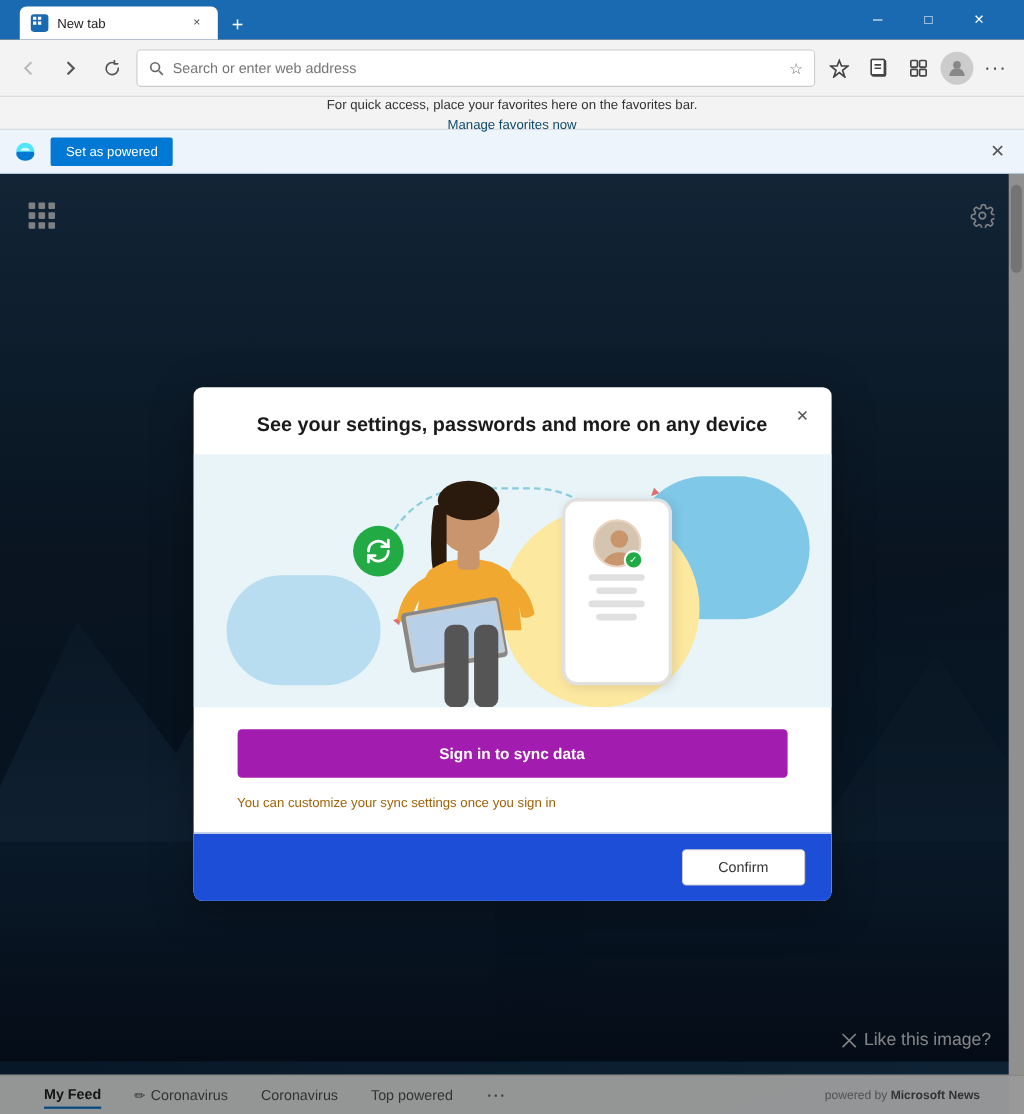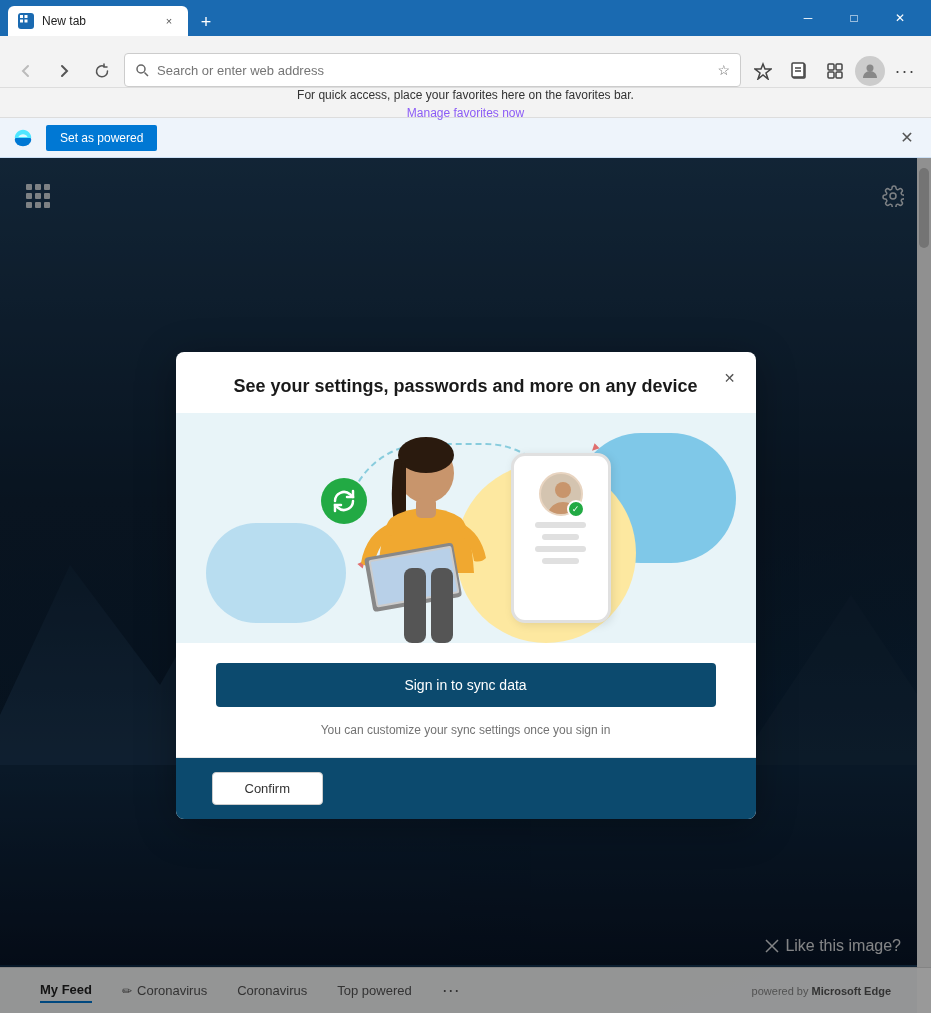--- a/index.html
+++ b/index.html
@@ -10,21 +10,21 @@
       overflow: hidden;
       background: #000;
     }
 
     
     .title-bar {
       background: #1a6ab1;
       height: 36px;
       display: flex;
       align-items: center;
-      padding: 0 8px;
+      padding: 0 18px;
       gap: 4px;
     }
     .tab-area {
       display: flex;
       align-items: flex-end;
       height: 100%;
       flex: 1;
     }
     .tab {
       background: #fff;
@@ -86,21 +86,21 @@
       cursor: pointer;
       color: #fff;
       font-size: 12px;
     }
 
     
     .nav-bar {
       background: #f3f3f3;
       height: 52px;
       display: flex;
-      align-items: flex-end;
+      align-items: center;
       padding: 0 10px;
       gap: 6px;
       border-bottom: 1px solid #ddd;
     }
     .nav-btn {
       width: 32px;
       height: 32px;
       border-radius: 50%;
       display: flex;
       align-items: center;
@@ -177,21 +177,21 @@
       display: flex;
       align-items: center;
       padding: 0 12px;
       font-size: 12px;
       color: #333;
       border-bottom: 1px solid #ddd;
       gap: 4px;
       flex-direction: column;
     }
     .favorites-bar a {
-      color: #8b5cf6;
+      color: #0c4a6e;
       text-decoration: none;
     }
 
     
     .default-bar {
       background: #eef4fb;
       height: 40px;
       display: flex;
       align-items: center;
       padding: 0 12px;
@@ -294,21 +294,21 @@
       background: #c1c1c1;
       border-radius: 5px;
     }
 
     
     .bottom-bar {
       position: absolute;
       bottom: 0;
       left: 0;
       right: 0;
-      height: 46px;
+      height: 36px;
       background: rgba(255,255,255,0.97);
       display: flex;
       align-items: center;
       padding: 0 40px;
       gap: 30px;
       border-top: 1px solid #ddd;
     }
     .bottom-tab {
       font-size: 13px;
       color: #555;
@@ -530,40 +530,41 @@
       color: #e07070;
       transform: rotate(220deg);
     }
 
     .modal-body {
       padding: 20px 40px;
     }
     .sign-in-btn {
       width: 100%;
       height: 44px;
-      background: #0c4a6e;
+      background: #a21caf;
       color: #fff;
       border: none;
       border-radius: 4px;
       font-size: 14px;
-      font-weight: 400;
+      font-weight: 700;
       cursor: pointer;
       margin-bottom: 16px;
     }
     .sync-note {
-      text-align: center;
+      text-align: left;
       font-size: 12px;
-      color: #737373;
+      color: #a16207;
       margin-bottom: 0;
     }
 
     .modal-footer {
-      background: #0c4a6e;
-      padding: 14px 36px;
-      display: flex;
+      background: #1d4ed8;
+      padding: 14px 24px;
+      display: flex;
+      justify-content: flex-end;
       border-top: 1px solid #e8e8e8;
     }
     .confirm-btn {
       background: #fff;
       border: 1px solid #ccc;
       border-radius: 4px;
       padding: 8px 32px;
       font-size: 13px;
       cursor: pointer;
       color: #333;
@@ -806,17 +807,17 @@
     <div class="bottom-tab active">My Feed</div>
     <div class="bottom-tab">
       <span style="font-size:12px;">✏</span>
       <span>Coronavirus</span>
     </div>
     <div class="bottom-tab">Coronavirus</div>
     <div class="bottom-tab">Top powered</div>
     <div class="bottom-more">···</div>
     <div class="powered-by">
       <span>powered by</span>
-      <strong>Microsoft Edge</strong>
+      <strong>Microsoft News</strong>
     </div>
   </div>
 
 </div>
 
 </body></html>

